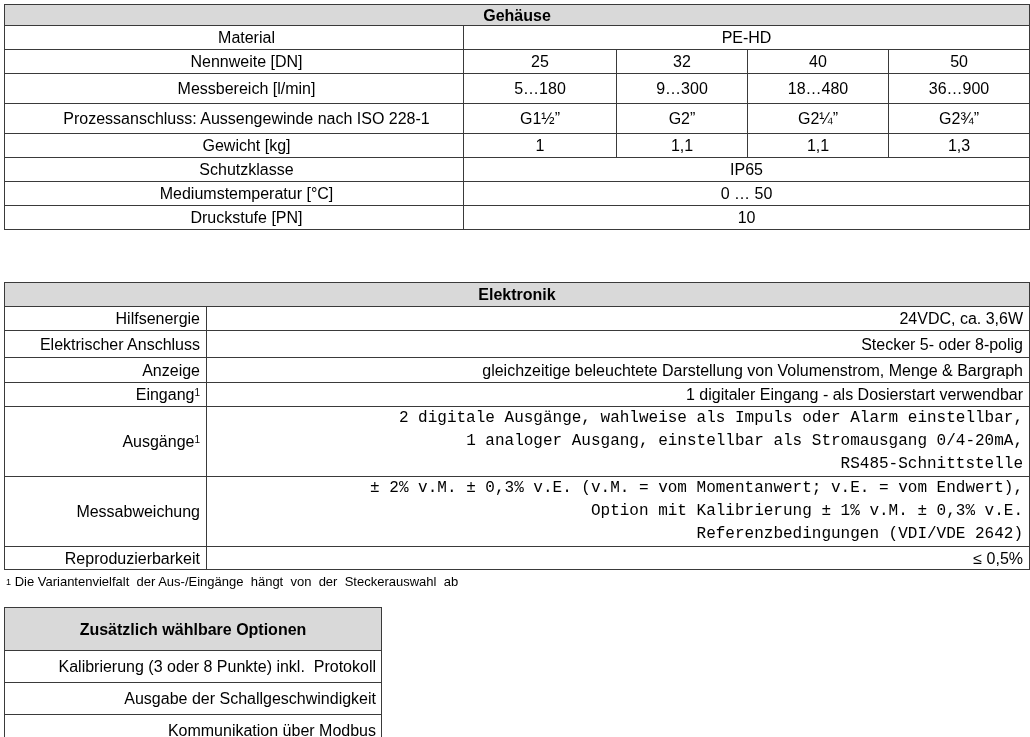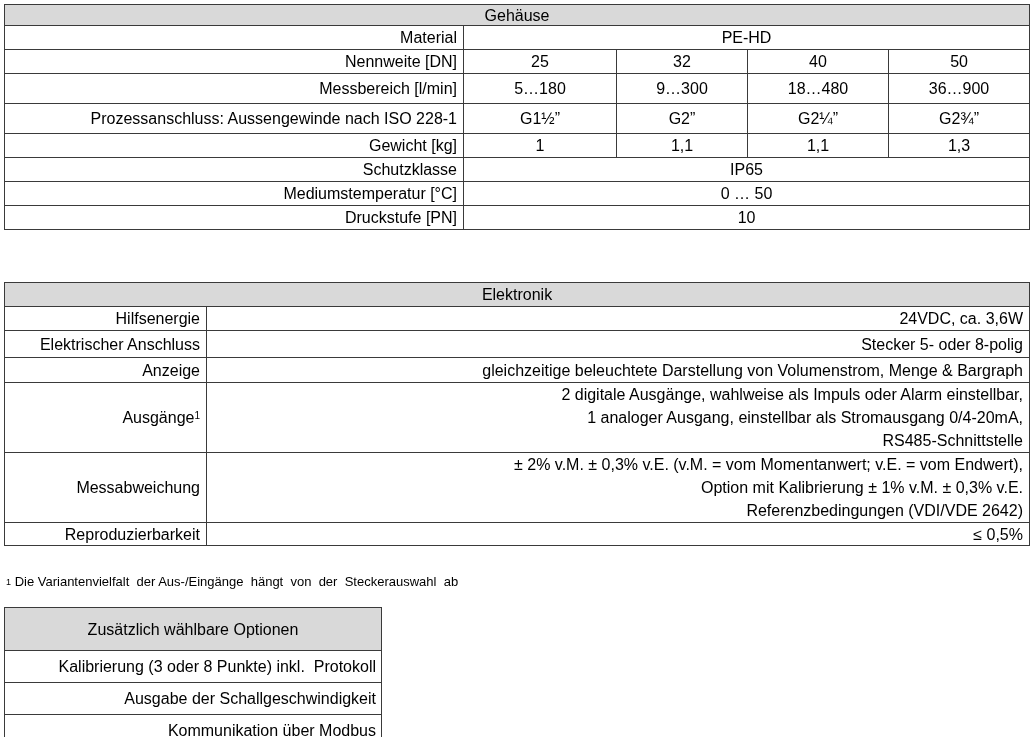--- a/index.html
+++ b/index.html
@@ -1,30 +1,30 @@
 <!DOCTYPE html>
 <html><head>
 <meta charset="utf-8">
 <style>
   html, body { margin: 0; padding: 0; background: #ffffff; }
   body { width: 1030px; height: 737px; position: relative; overflow: hidden;
          font-family: "Liberation Sans", sans-serif; color: #000; font-size: 16px; }
   table { border-collapse: collapse; position: absolute; table-layout: fixed; }
   td, th { border: 1px solid #3a3a3a; padding: 0 6px; line-height: 19px; white-space: nowrap; overflow: hidden; text-align: right; }
-  th { background: #d9d9d9; font-weight: normal; text-align: center; }
+  th { background: #d9d9d9; font-weight: bold; text-align: center; }
   .c { text-align: center; }
-  .l { text-align: right; padding-left: 31px; }
+  .l { text-align: center; padding-left: 31px; }
   sup { font-size: 10px; vertical-align: top; position: relative; top: -2px; }
   #t1 { left: 4px; top: 4px; width: 1025px; }
   #t2 { left: 4px; top: 282px; width: 1025px; padding-left: 32px; }
   #t3 { left: 4px; top: 607px; width: 377px; }
   #t3 td, #t3 th { padding: 0 5px; }
   .footnote { position: absolute; left: 6px; top: 572px; font-size: 13px; line-height: 20px; white-space: nowrap; }
   .footnote sup { font-size: 9px; top: 0; }
-  .ml { white-space: nowrap; line-height: 23px; }
+  .ml { white-space: nowrap; line-height: 23px; font-family: Liberation Mono, monospace; }
 </style>
 </head>
 <body>
 
 <table id="t1">
   <colgroup>
       <col style="width:459px">
       <col style="width:153px">
       <col style="width:131px">
       <col style="width:141px">
@@ -95,20 +95,24 @@
     <td>24VDC, ca. 3,6W</td>
   </tr>
   <tr style="height:27px">
     <td>Elektrischer Anschluss</td>
     <td>Stecker 5- oder 8-polig</td>
   </tr>
   <tr style="height:25px">
     <td>Anzeige</td>
     <td>gleichzeitige beleuchtete Darstellung von Volumenstrom, Menge &amp; Bargraph</td>
   </tr>
+  <tr style="height:24px">
+    <td><span>Eingang</span><sup>1</sup></td>
+    <td>1 digitaler Eingang - als Dosierstart verwendbar</td>
+  </tr>
   <tr style="height:70px">
     <td><span>Ausgänge</span><sup>1</sup></td>
     <td class="ml">
       <div>2 digitale Ausgänge, wahlweise als Impuls oder Alarm einstellbar,</div>
       <div>1 analoger Ausgang, einstellbar als Stromausgang 0/4-20mA,</div>
       <div>RS485-Schnittstelle</div>
     </td>
   </tr>
   <tr style="height:69px">
     <td>Messabweichung</td>

